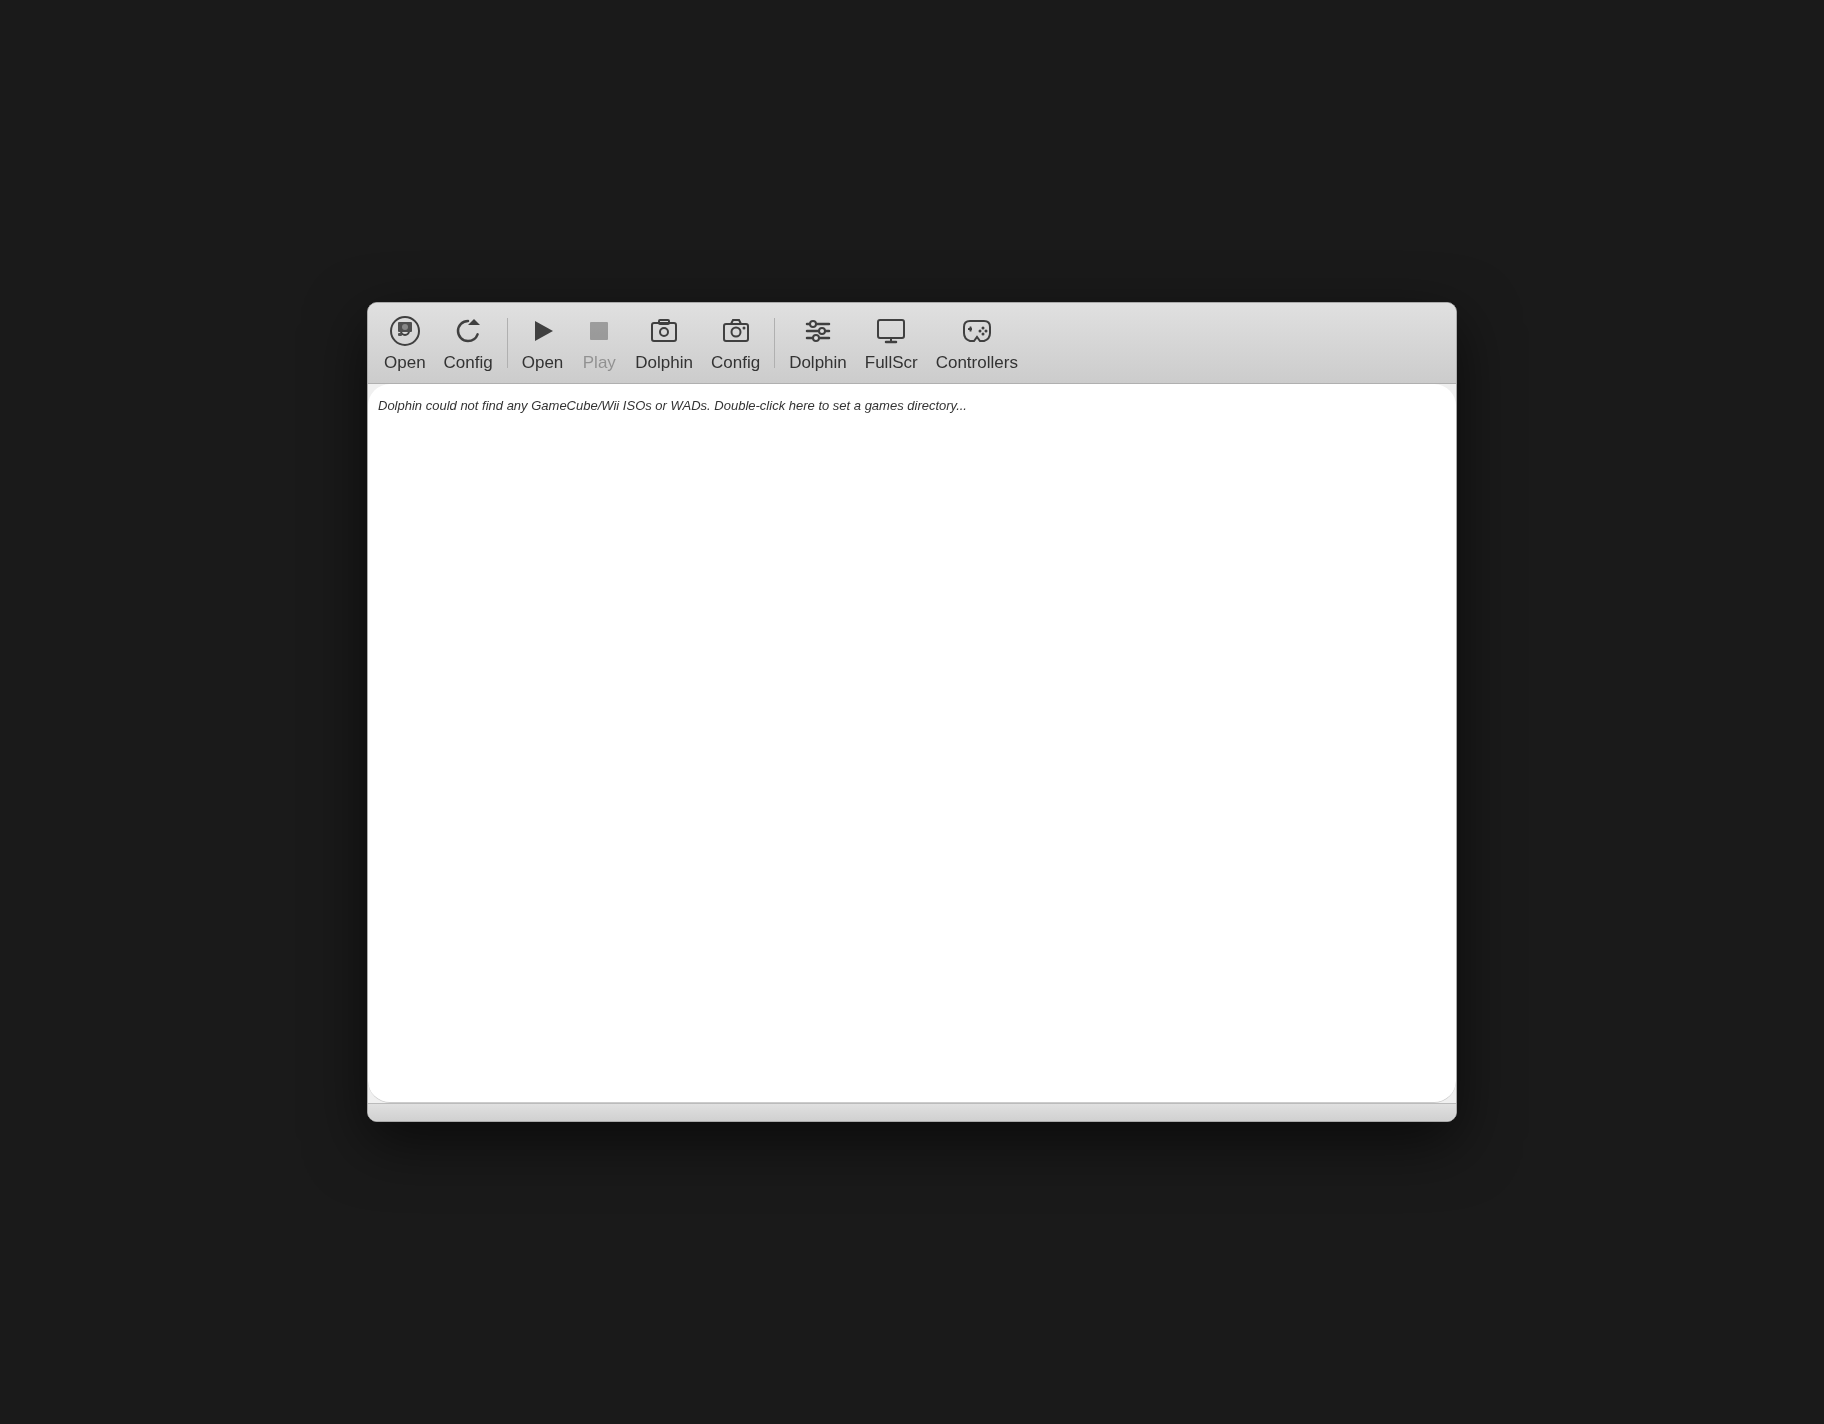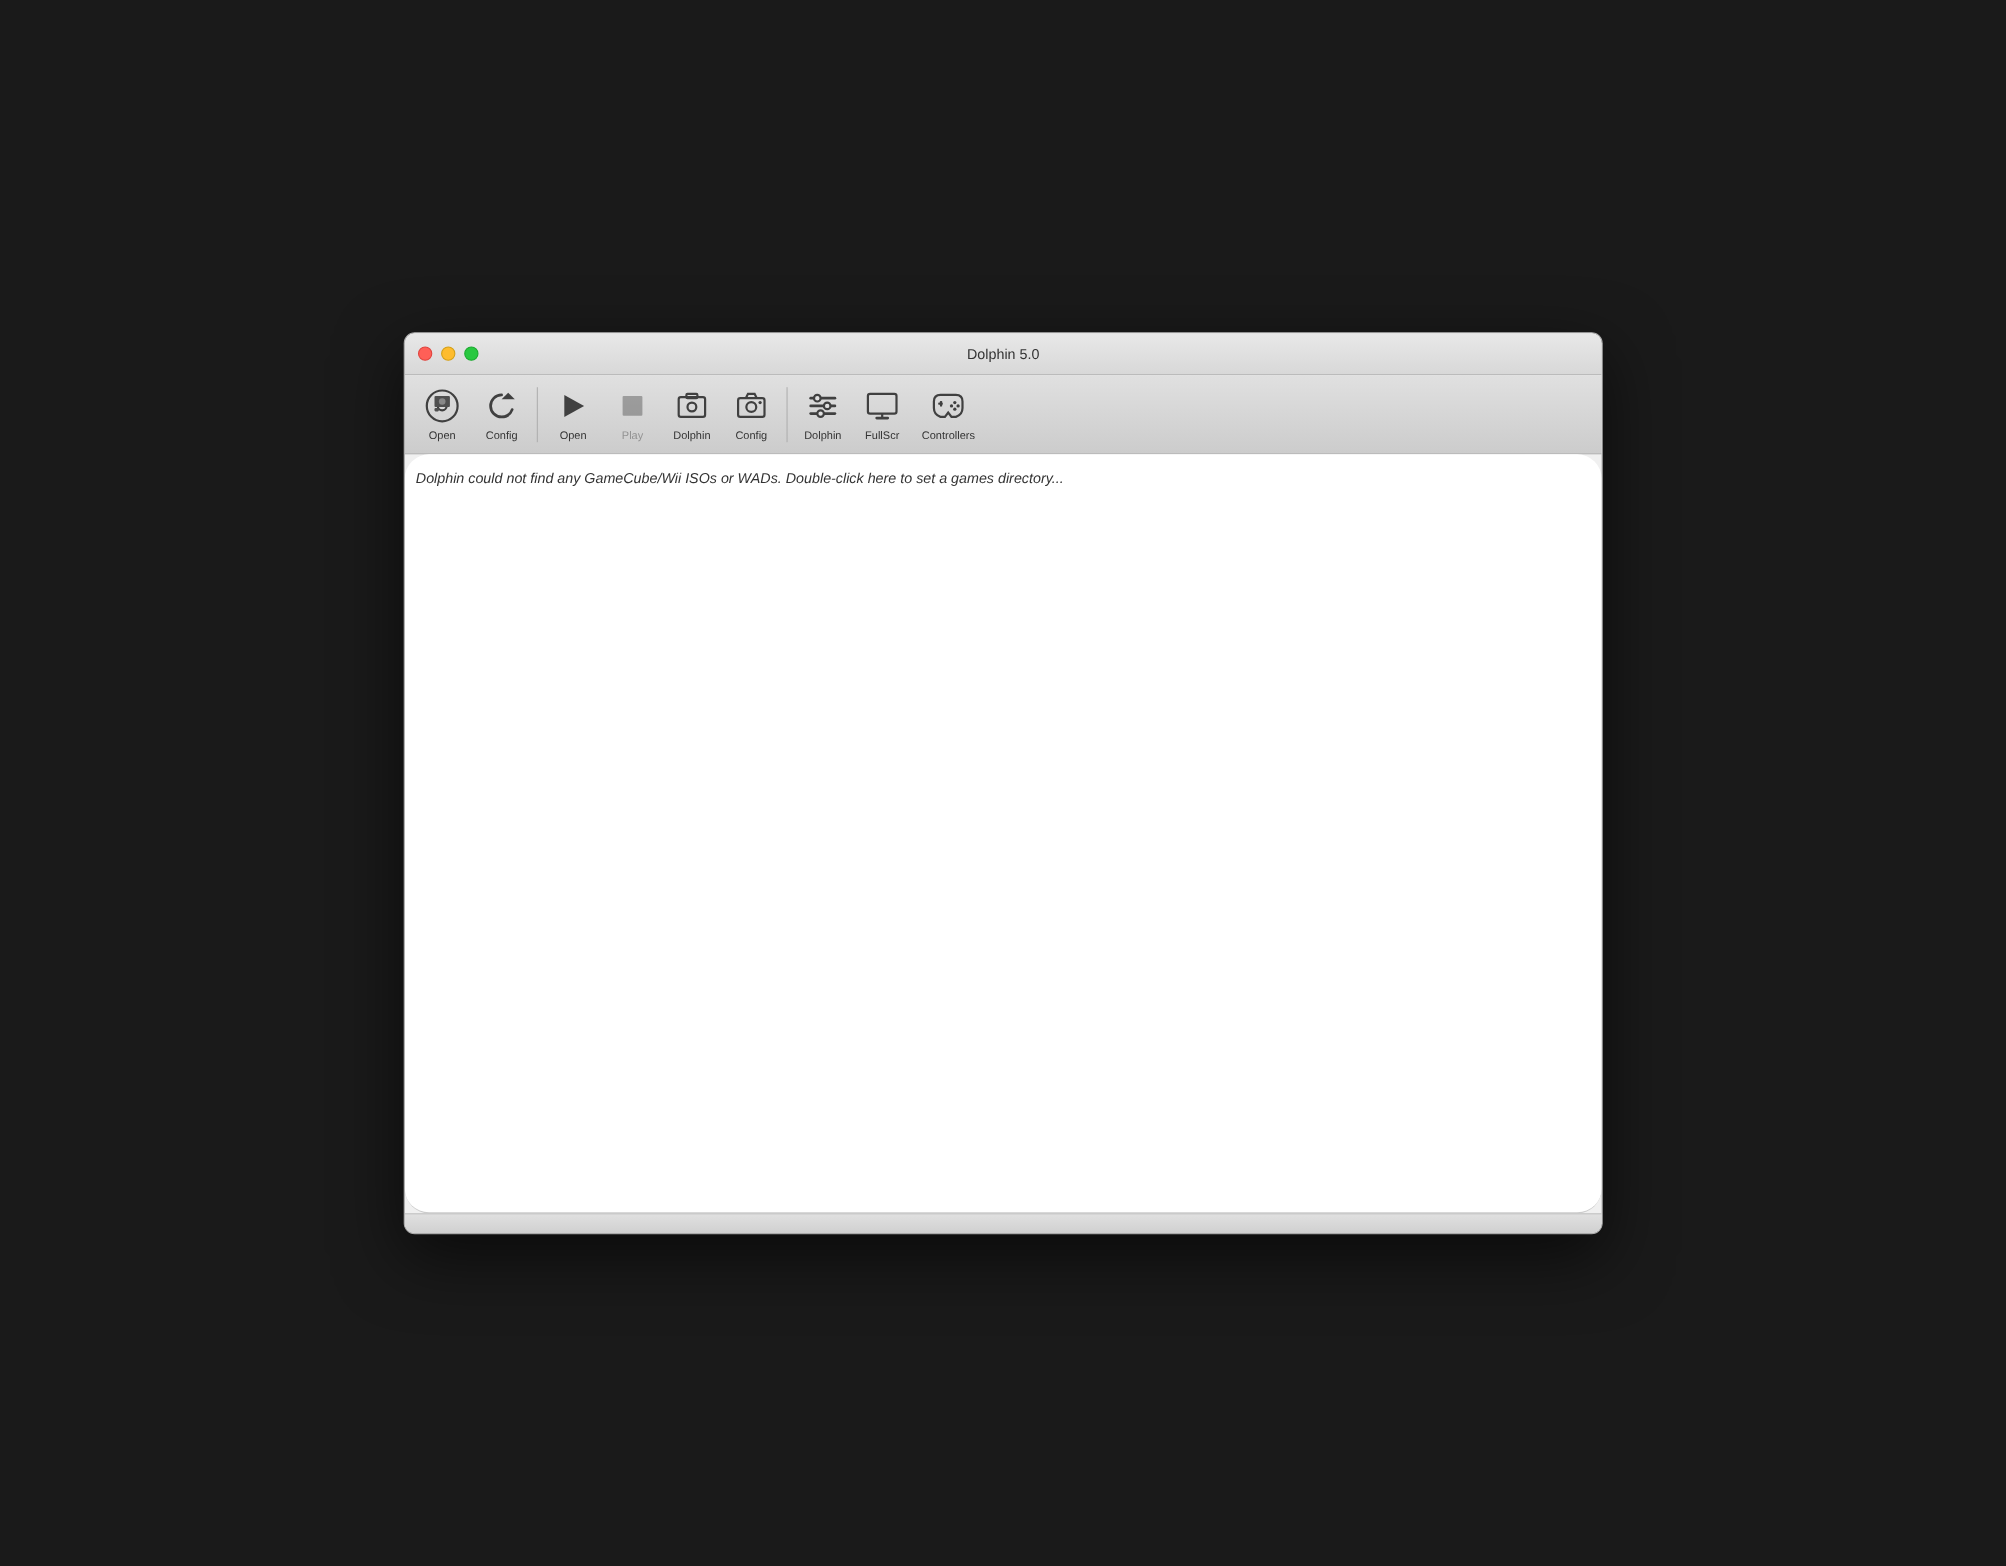--- a/index.html
+++ b/index.html
@@ -96,21 +96,21 @@
 
     .toolbar-btn .icon-area {
       width: 36px;
       height: 36px;
       display: flex;
       align-items: center;
       justify-content: center;
     }
 
     .toolbar-btn .btn-label {
-      font-size: 10px;
+      font-size: 17px;
       color: #333;
     }
 
     .toolbar-btn.disabled .icon-area svg,
     .toolbar-btn.disabled .btn-label {
       opacity: 0.4;
     }
 
     
     svg {
@@ -143,28 +143,20 @@
       display: flex;
       align-items: center;
       padding: 0 8px;
     }
   </style>
 </head>
 <body>
 
 <div class="window">
 
-  <div class="title-bar">
-    <div class="window-controls">
-      <div class="traffic-light close-btn" title="Close"></div>
-      <div class="traffic-light minimize-btn" title="Minimize"></div>
-      <div class="traffic-light maximize-btn" title="Maximize"></div>
-    </div>
-    <span class="window-title">Dolphin 5.0</span>
-  </div>
 
   <div class="toolbar">
 
     <button class="toolbar-btn">
       <div class="icon-area">
         <svg width="32" height="32" viewBox="0 0 32 32">
 
           <circle cx="16" cy="16" r="14" fill="none" stroke="#404040" stroke-width="2"></circle>
           <circle cx="16" cy="16" r="4" fill="none" stroke="#404040" stroke-width="2"></circle>
 

